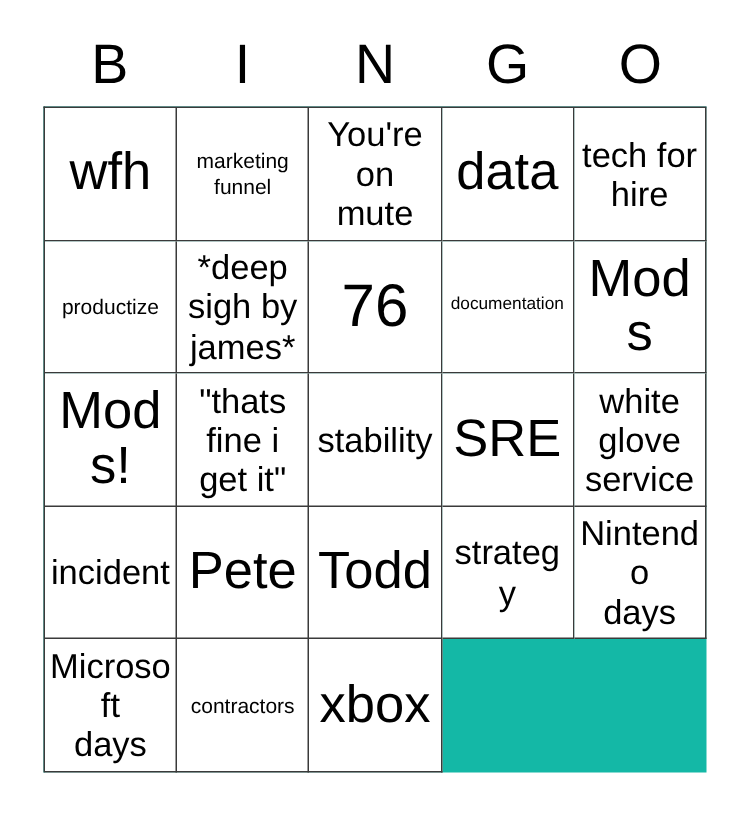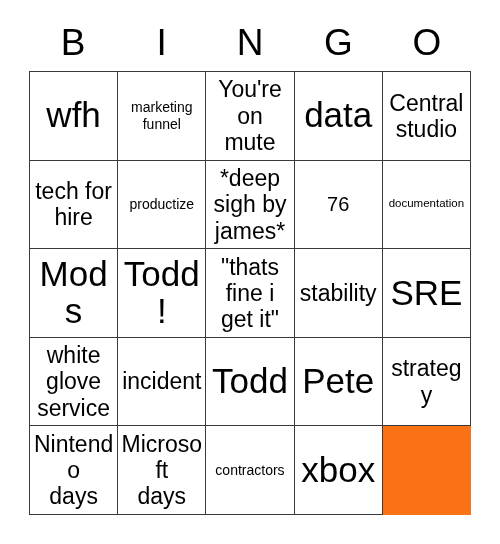--- a/index.html
+++ b/index.html
@@ -53,21 +53,21 @@
     left: 29px;
     top: 71px;
     width: 442px;
     height: 444px;
     display: grid;
     grid-template-columns: repeat(5, 1fr);
     grid-template-rows: repeat(5, 1fr);
     border-top: 1px solid #3a3a3a;
     border-left: 1px solid #3a3a3a;
     box-sizing: border-box;
-    background: #f97316;
+    background: #14b8a6;
   }
   .bingo-cell {
     border-right: 1px solid #3a3a3a;
     border-bottom: 1px solid #3a3a3a;
     box-sizing: border-box;
     display: flex;
     align-items: center;
     justify-content: center;
     text-align: center;
     padding: 1px 3px;
@@ -77,21 +77,21 @@
   .cell-text {
     display: block;
     width: 100%;
     line-height: 1.12;
     word-wrap: break-word;
     white-space: pre-line;
   }
 
   
   .sz-xl   { font-size: 35px; line-height: 1.05; }
-  .sz-lg   { font-size: 20px; line-height: 1.05; }
+  .sz-lg   { font-size: 40px; line-height: 1.05; }
   .sz-md   { font-size: 23px; line-height: 1.14; }
   .sz-xs   { font-size: 14px; line-height: 1.2;  }
   .sz-xxs  { font-size: 11.5px; line-height: 1.2; }
 </style>
 </head>
 <body>
 
 <div id="bingo-card">
 
   <div id="bingo-header">
@@ -112,24 +112,20 @@
       </div>
       <div class="bingo-cell">
         <span class="cell-text sz-md">You're
 on
 mute</span>
       </div>
       <div class="bingo-cell">
         <span class="cell-text sz-xl">data</span>
       </div>
       <div class="bingo-cell">
-        <span class="cell-text sz-md">Central
-studio</span>
-      </div>
-      <div class="bingo-cell">
         <span class="cell-text sz-md">tech for
 hire</span>
       </div>
       <div class="bingo-cell">
         <span class="cell-text sz-xs">productize</span>
       </div>
       <div class="bingo-cell">
         <span class="cell-text sz-md">*deep
 sigh by
 james*</span>
@@ -137,21 +133,21 @@
       <div class="bingo-cell">
         <span class="cell-text sz-lg">76</span>
       </div>
       <div class="bingo-cell">
         <span class="cell-text sz-xxs">documentation</span>
       </div>
       <div class="bingo-cell">
         <span class="cell-text sz-xl">Mods</span>
       </div>
       <div class="bingo-cell">
-        <span class="cell-text sz-xl">Todd!</span>
+        <span class="cell-text sz-xl">Mods!</span>
       </div>
       <div class="bingo-cell">
         <span class="cell-text sz-md">"thats
 fine i
 get it"</span>
       </div>
       <div class="bingo-cell">
         <span class="cell-text sz-md">stability</span>
       </div>
       <div class="bingo-cell">
@@ -159,24 +155,24 @@
       </div>
       <div class="bingo-cell">
         <span class="cell-text sz-md">white
 glove
 service</span>
       </div>
       <div class="bingo-cell">
         <span class="cell-text sz-md">incident</span>
       </div>
       <div class="bingo-cell">
-        <span class="cell-text sz-xl">Todd</span>
+        <span class="cell-text sz-xl">Pete</span>
       </div>
       <div class="bingo-cell">
-        <span class="cell-text sz-xl">Pete</span>
+        <span class="cell-text sz-xl">Todd</span>
       </div>
       <div class="bingo-cell">
         <span class="cell-text sz-md">strategy</span>
       </div>
       <div class="bingo-cell">
         <span class="cell-text sz-md">Nintendo
 days</span>
       </div>
       <div class="bingo-cell">
         <span class="cell-text sz-md">Microsoft

